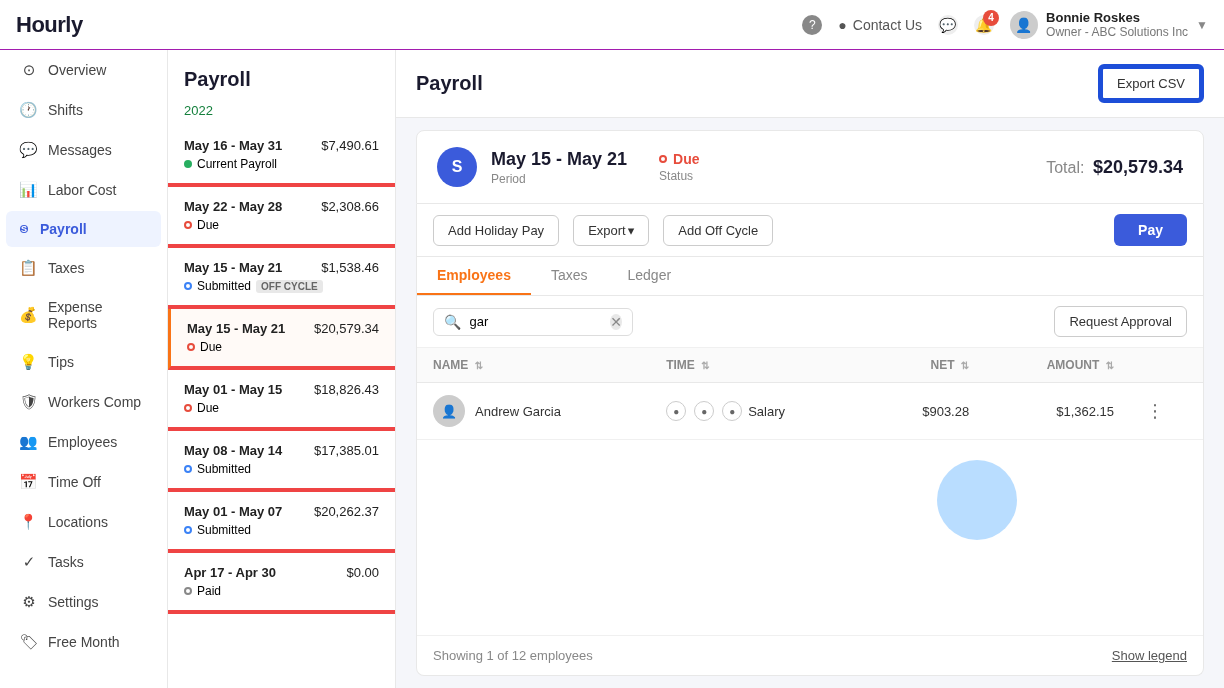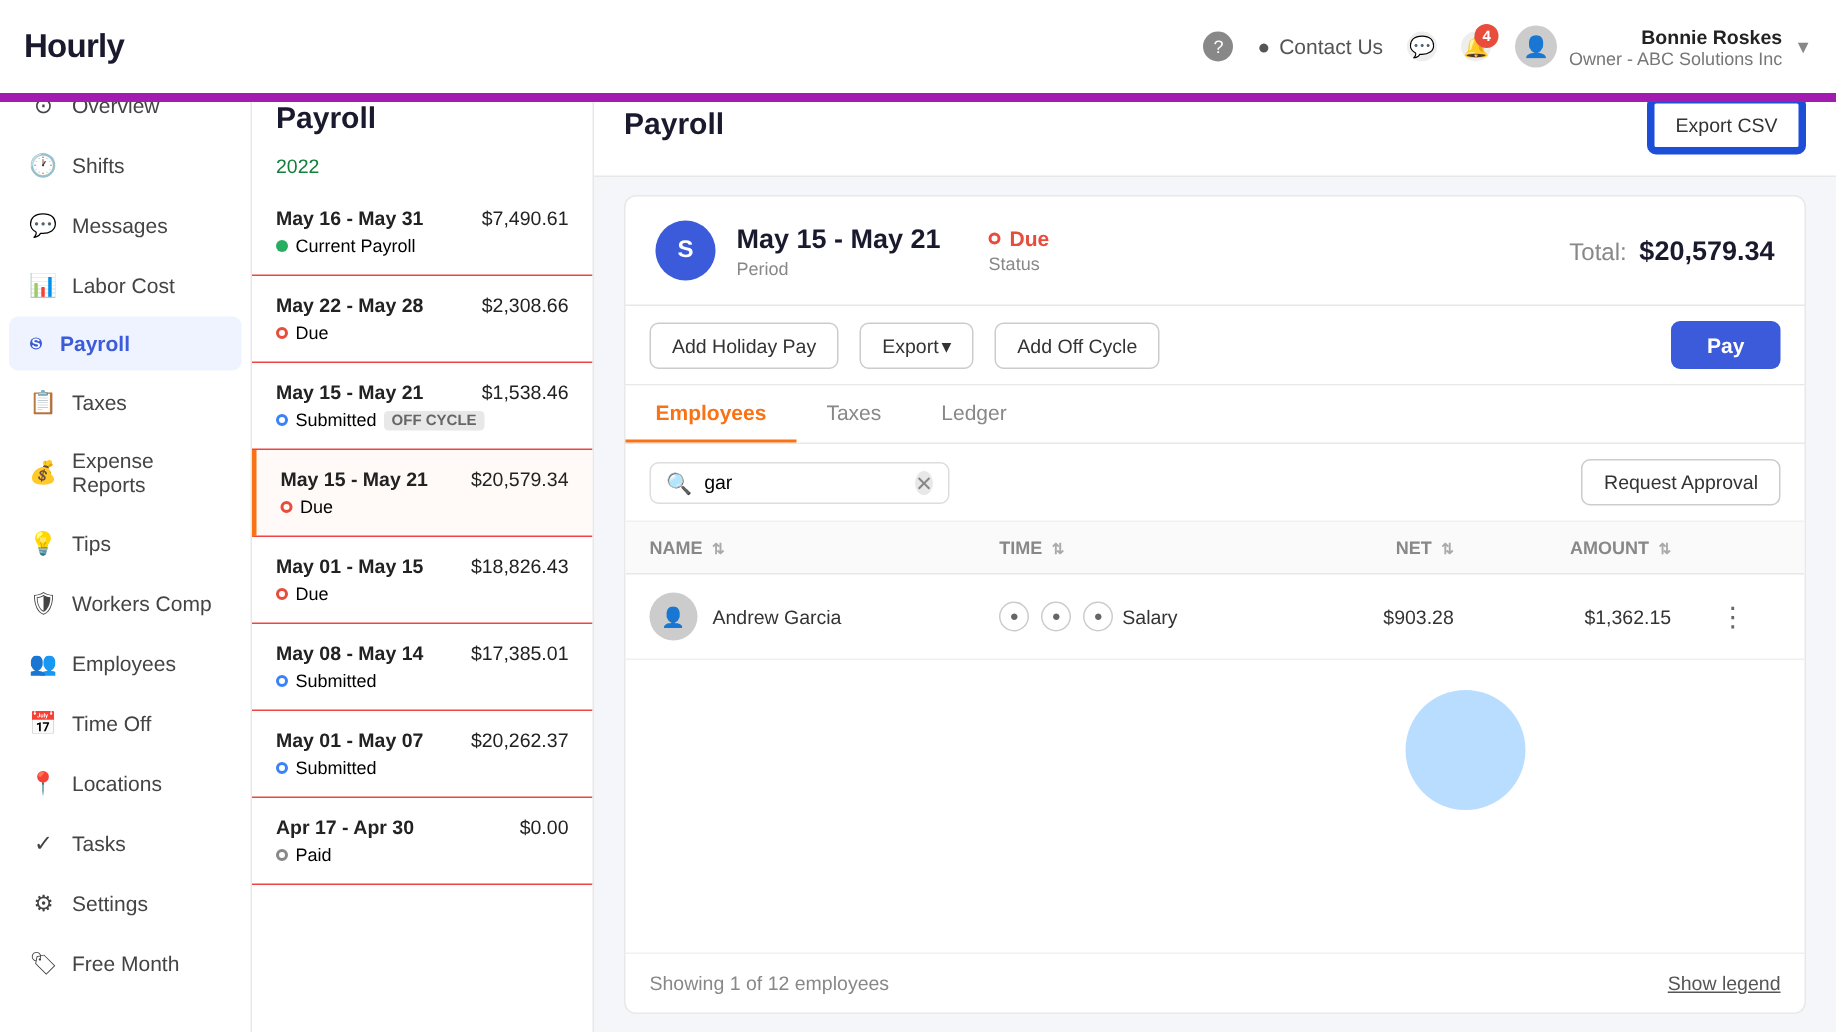--- a/index.html
+++ b/index.html
@@ -1,54 +1,54 @@
 <!DOCTYPE html>
 <html><head>
   <meta charset="utf-8">
   <style>
     * { box-sizing: border-box; margin: 0; padding: 0; }
     body { font-family: -apple-system, BlinkMacSystemFont, 'Segoe UI', sans-serif; background: #f5f6fa; height: 688px; overflow: hidden; }
 
     
     .topnav {
       display: flex; align-items: center; justify-content: space-between;
-      background: #fff; height: 68px; padding: 0 16px;
-      border-bottom: 6px solid #a21caf; position: fixed; top: 0; left: 0; right: 0; z-index: 100;
+      background: #fff; height: 50px; padding: 0 16px;
+      border-bottom: 1px solid #a21caf; position: fixed; top: 0; left: 0; right: 0; z-index: 100;
     }
     .topnav-logo { font-size: 22px; font-weight: 700; color: #1a1a2e; letter-spacing: -0.5px; }
     .topnav-right { display: flex; align-items: center; gap: 16px; }
     .topnav-contact { display: flex; align-items: center; gap: 6px; font-size: 14px; color: #555; cursor: pointer; }
     .topnav-icon { width: 20px; height: 20px; border-radius: 50%; background: #888; display: flex; align-items: center; justify-content: center; color: #fff; font-size: 12px; cursor: pointer; }
     .topnav-notif { position: relative; cursor: pointer; }
     .notif-badge { position: absolute; top: -5px; right: -5px; background: #e74c3c; color: #fff; font-size: 10px; border-radius: 50%; width: 16px; height: 16px; display: flex; align-items: center; justify-content: center; font-weight: 700; }
     .topnav-user { display: flex; align-items: center; gap: 8px; cursor: pointer; }
     .topnav-user-icon { width: 28px; height: 28px; border-radius: 50%; background: #ccc; display: flex; align-items: center; justify-content: center; }
     .topnav-user-info { font-size: 13px; }
-    .topnav-user-name { font-weight: 600; color: #222; text-align: right; }
+    .topnav-user-name { font-weight: 600; color: #222; }
     .topnav-user-company { color: #777; font-size: 12px; }
     .topnav-chevron { color: #888; font-size: 12px; }
 
     
     .layout { display: flex; margin-top: 50px; height: calc(688px - 50px); }
 
     
     .sidebar { width: 168px; background: #fff; border-right: 1px solid #e8e8e8; display: flex; flex-direction: column; overflow-y: auto; flex-shrink: 0; }
     .sidebar-item { display: flex; align-items: center; gap: 10px; padding: 10px 14px; cursor: pointer; font-size: 14px; color: #444; border-radius: 6px; margin: 1px 6px; }
     .sidebar-item.active { background: #eef3ff; color: #3b5bdb; font-weight: 600; }
     .sidebar-item .si-icon { width: 18px; height: 18px; display: flex; align-items: center; justify-content: center; font-size: 15px; flex-shrink: 0; }
     .sidebar-item .active-dot { width: 8px; height: 8px; border-radius: 50%; background: #3b5bdb; display: flex; align-items: center; justify-content: center; color: #fff; font-size: 9px; font-weight: 700; margin-right: 2px; }
 
     
     .payroll-list { width: 228px; background: #fff; border-right: 1px solid #e8e8e8; display: flex; flex-direction: column; flex-shrink: 0; overflow: hidden; }
     .payroll-list-header { padding: 18px 16px 8px; font-size: 20px; font-weight: 700; color: #1a1a2e; }
     .payroll-list-year { padding: 4px 16px 8px; font-size: 13px; color: #15803d; }
     .payroll-list-body { overflow-y: auto; flex: 1; position: relative; }
     .payroll-list-body::-webkit-scrollbar { width: 5px; }
     .payroll-list-body::-webkit-scrollbar-thumb { background: #ccc; border-radius: 3px; }
-    .payroll-item { padding: 12px 16px; border-bottom: 1px solid #ef4444; cursor: pointer; }
+    .payroll-item { padding: 12px 16px; border-bottom: 4px solid #ef4444; cursor: pointer; }
     .payroll-item.active { border-left: 3px solid #f97316; background: #fffaf7; }
     .payroll-item .pi-date { font-size: 13px; font-weight: 600; color: #222; }
     .payroll-item .pi-amount { font-size: 13px; color: #222; text-align: center; }
     .payroll-item .pi-row { display: flex; justify-content: space-between; align-items: center; margin-bottom: 4px; }
     .payroll-item .pi-status { display: flex; align-items: center; gap: 5px; font-size: 12px; }
     .status-dot { width: 8px; height: 8px; border-radius: 50%; display: inline-block; flex-shrink: 0; }
     .status-dot.due { background: #e74c3c; border: 2px solid #e74c3c; background: transparent; border: 2px solid #e74c3c; }
     .status-dot.current { background: #27ae60; }
     .status-dot.submitted { background: transparent; border: 2px solid #3b82f6; }
     .status-dot.paid { background: transparent; border: 2px solid #888; }

